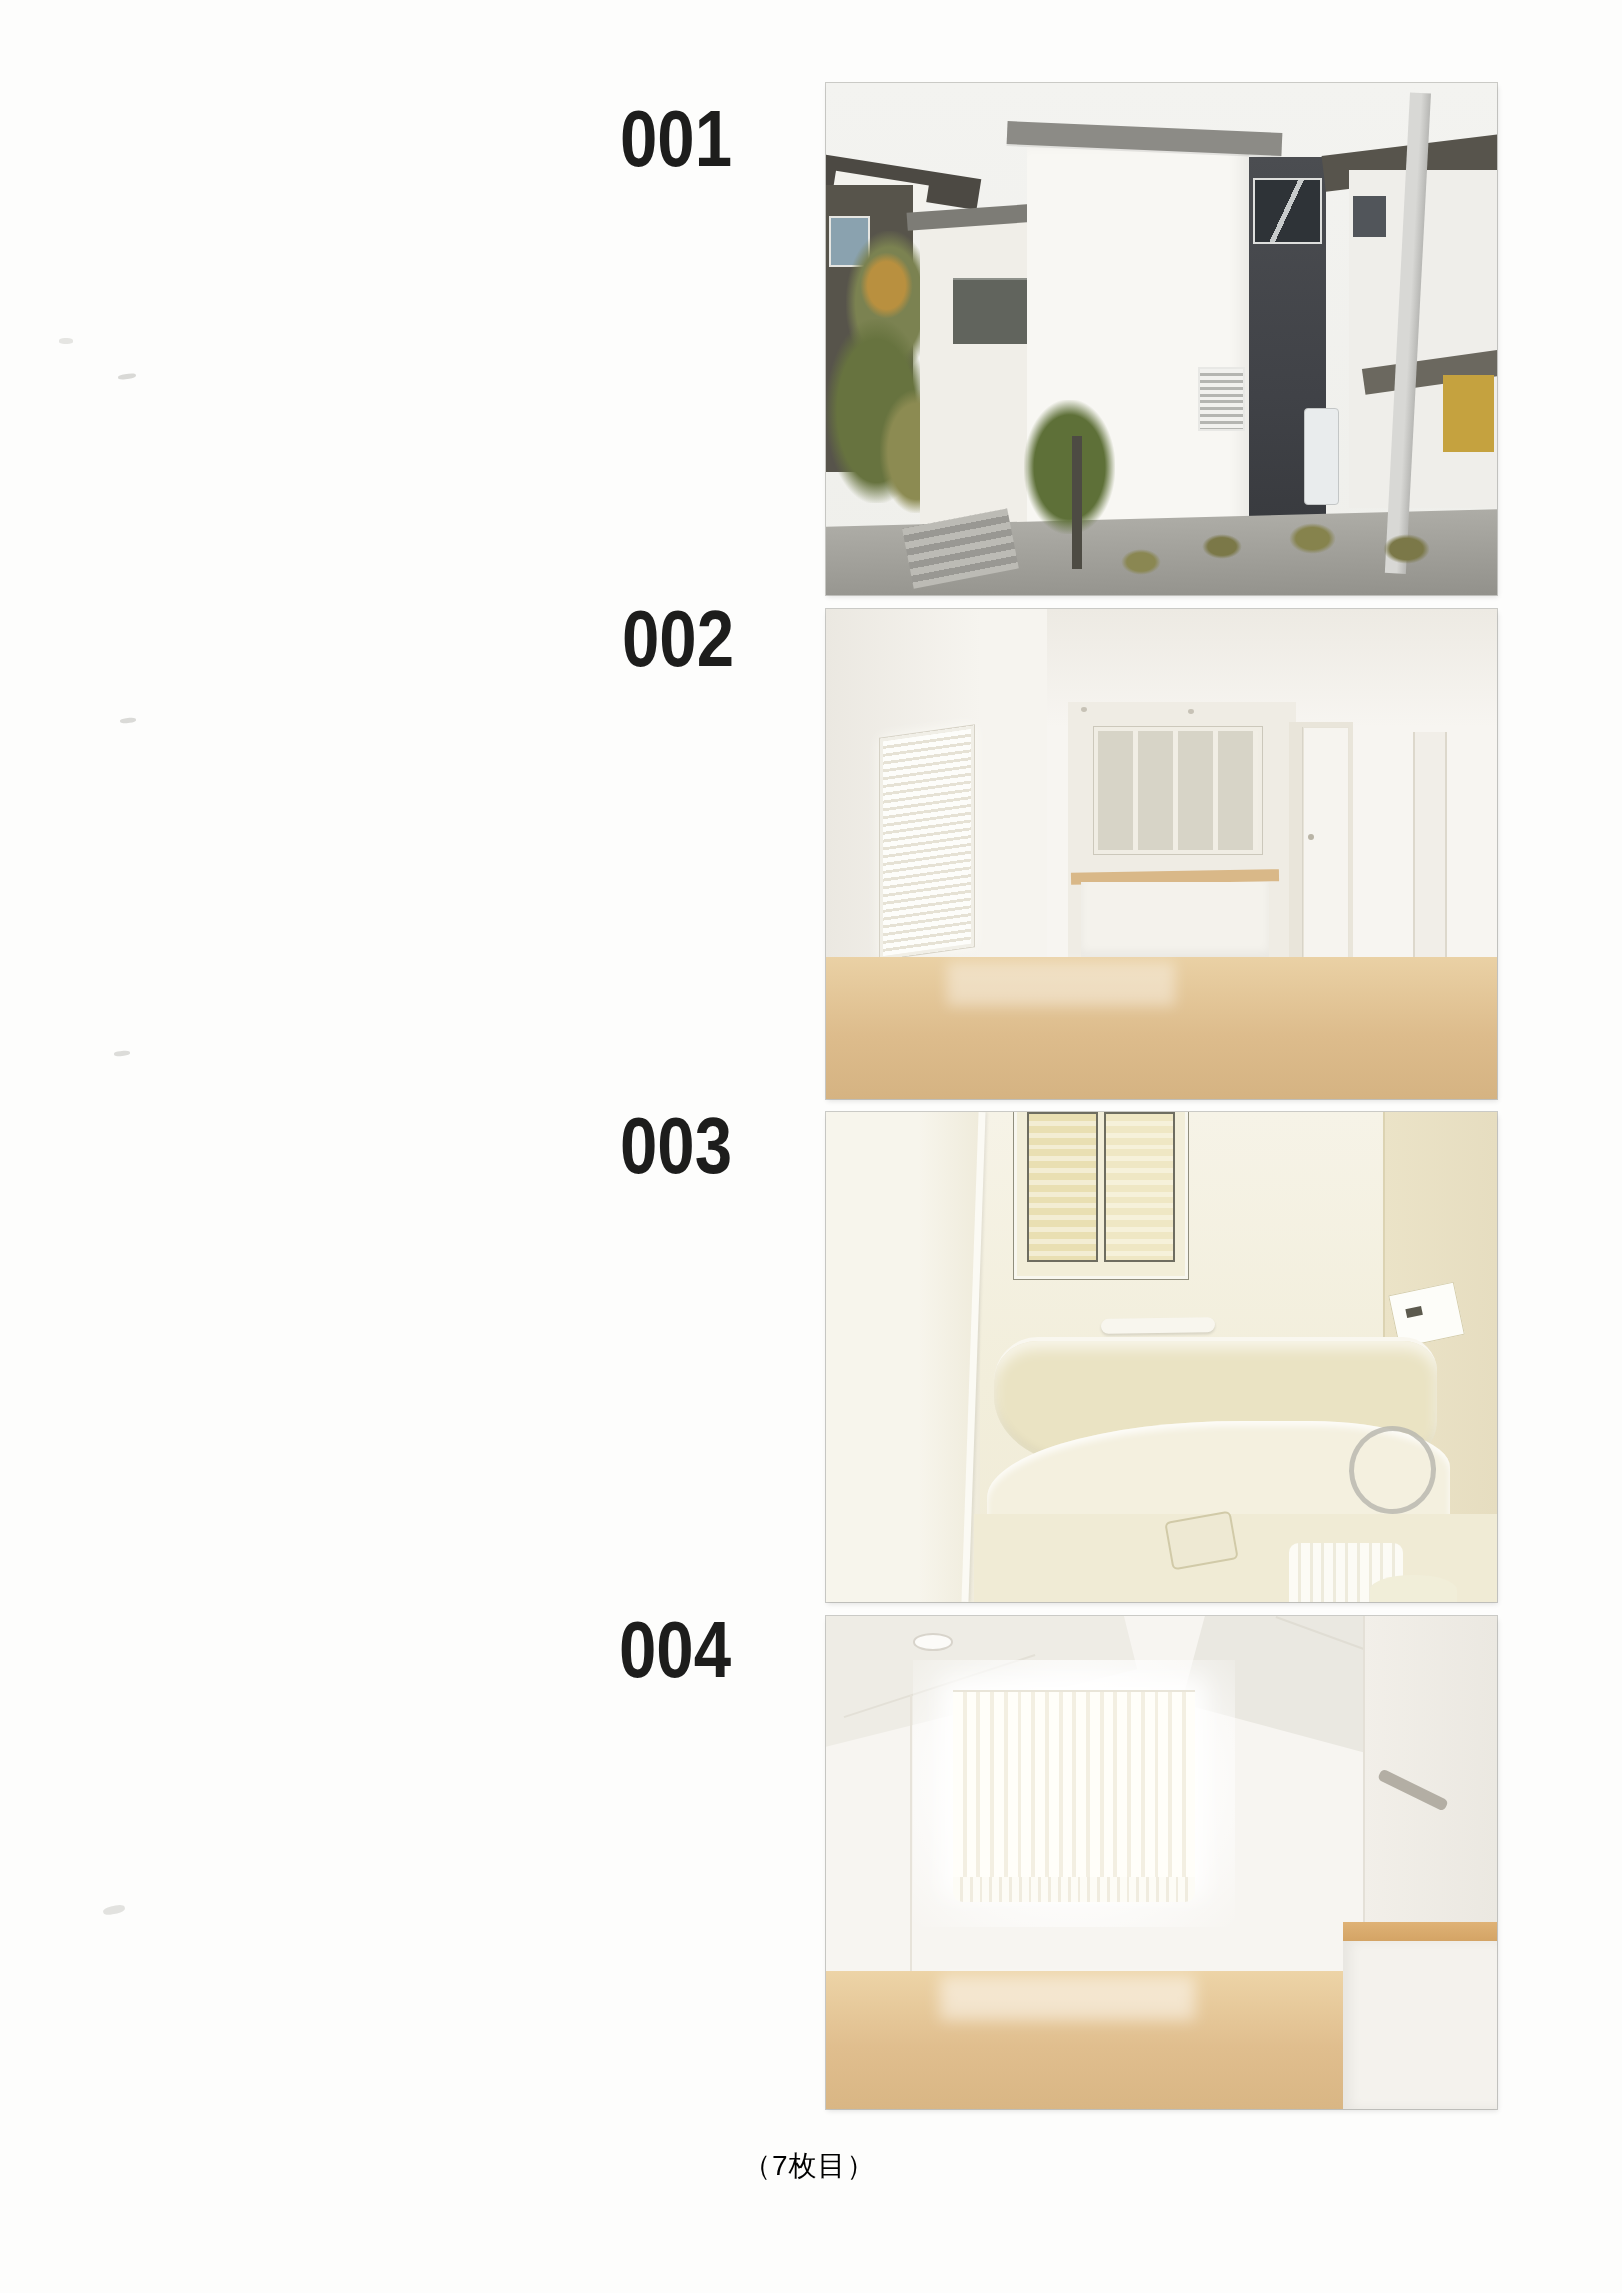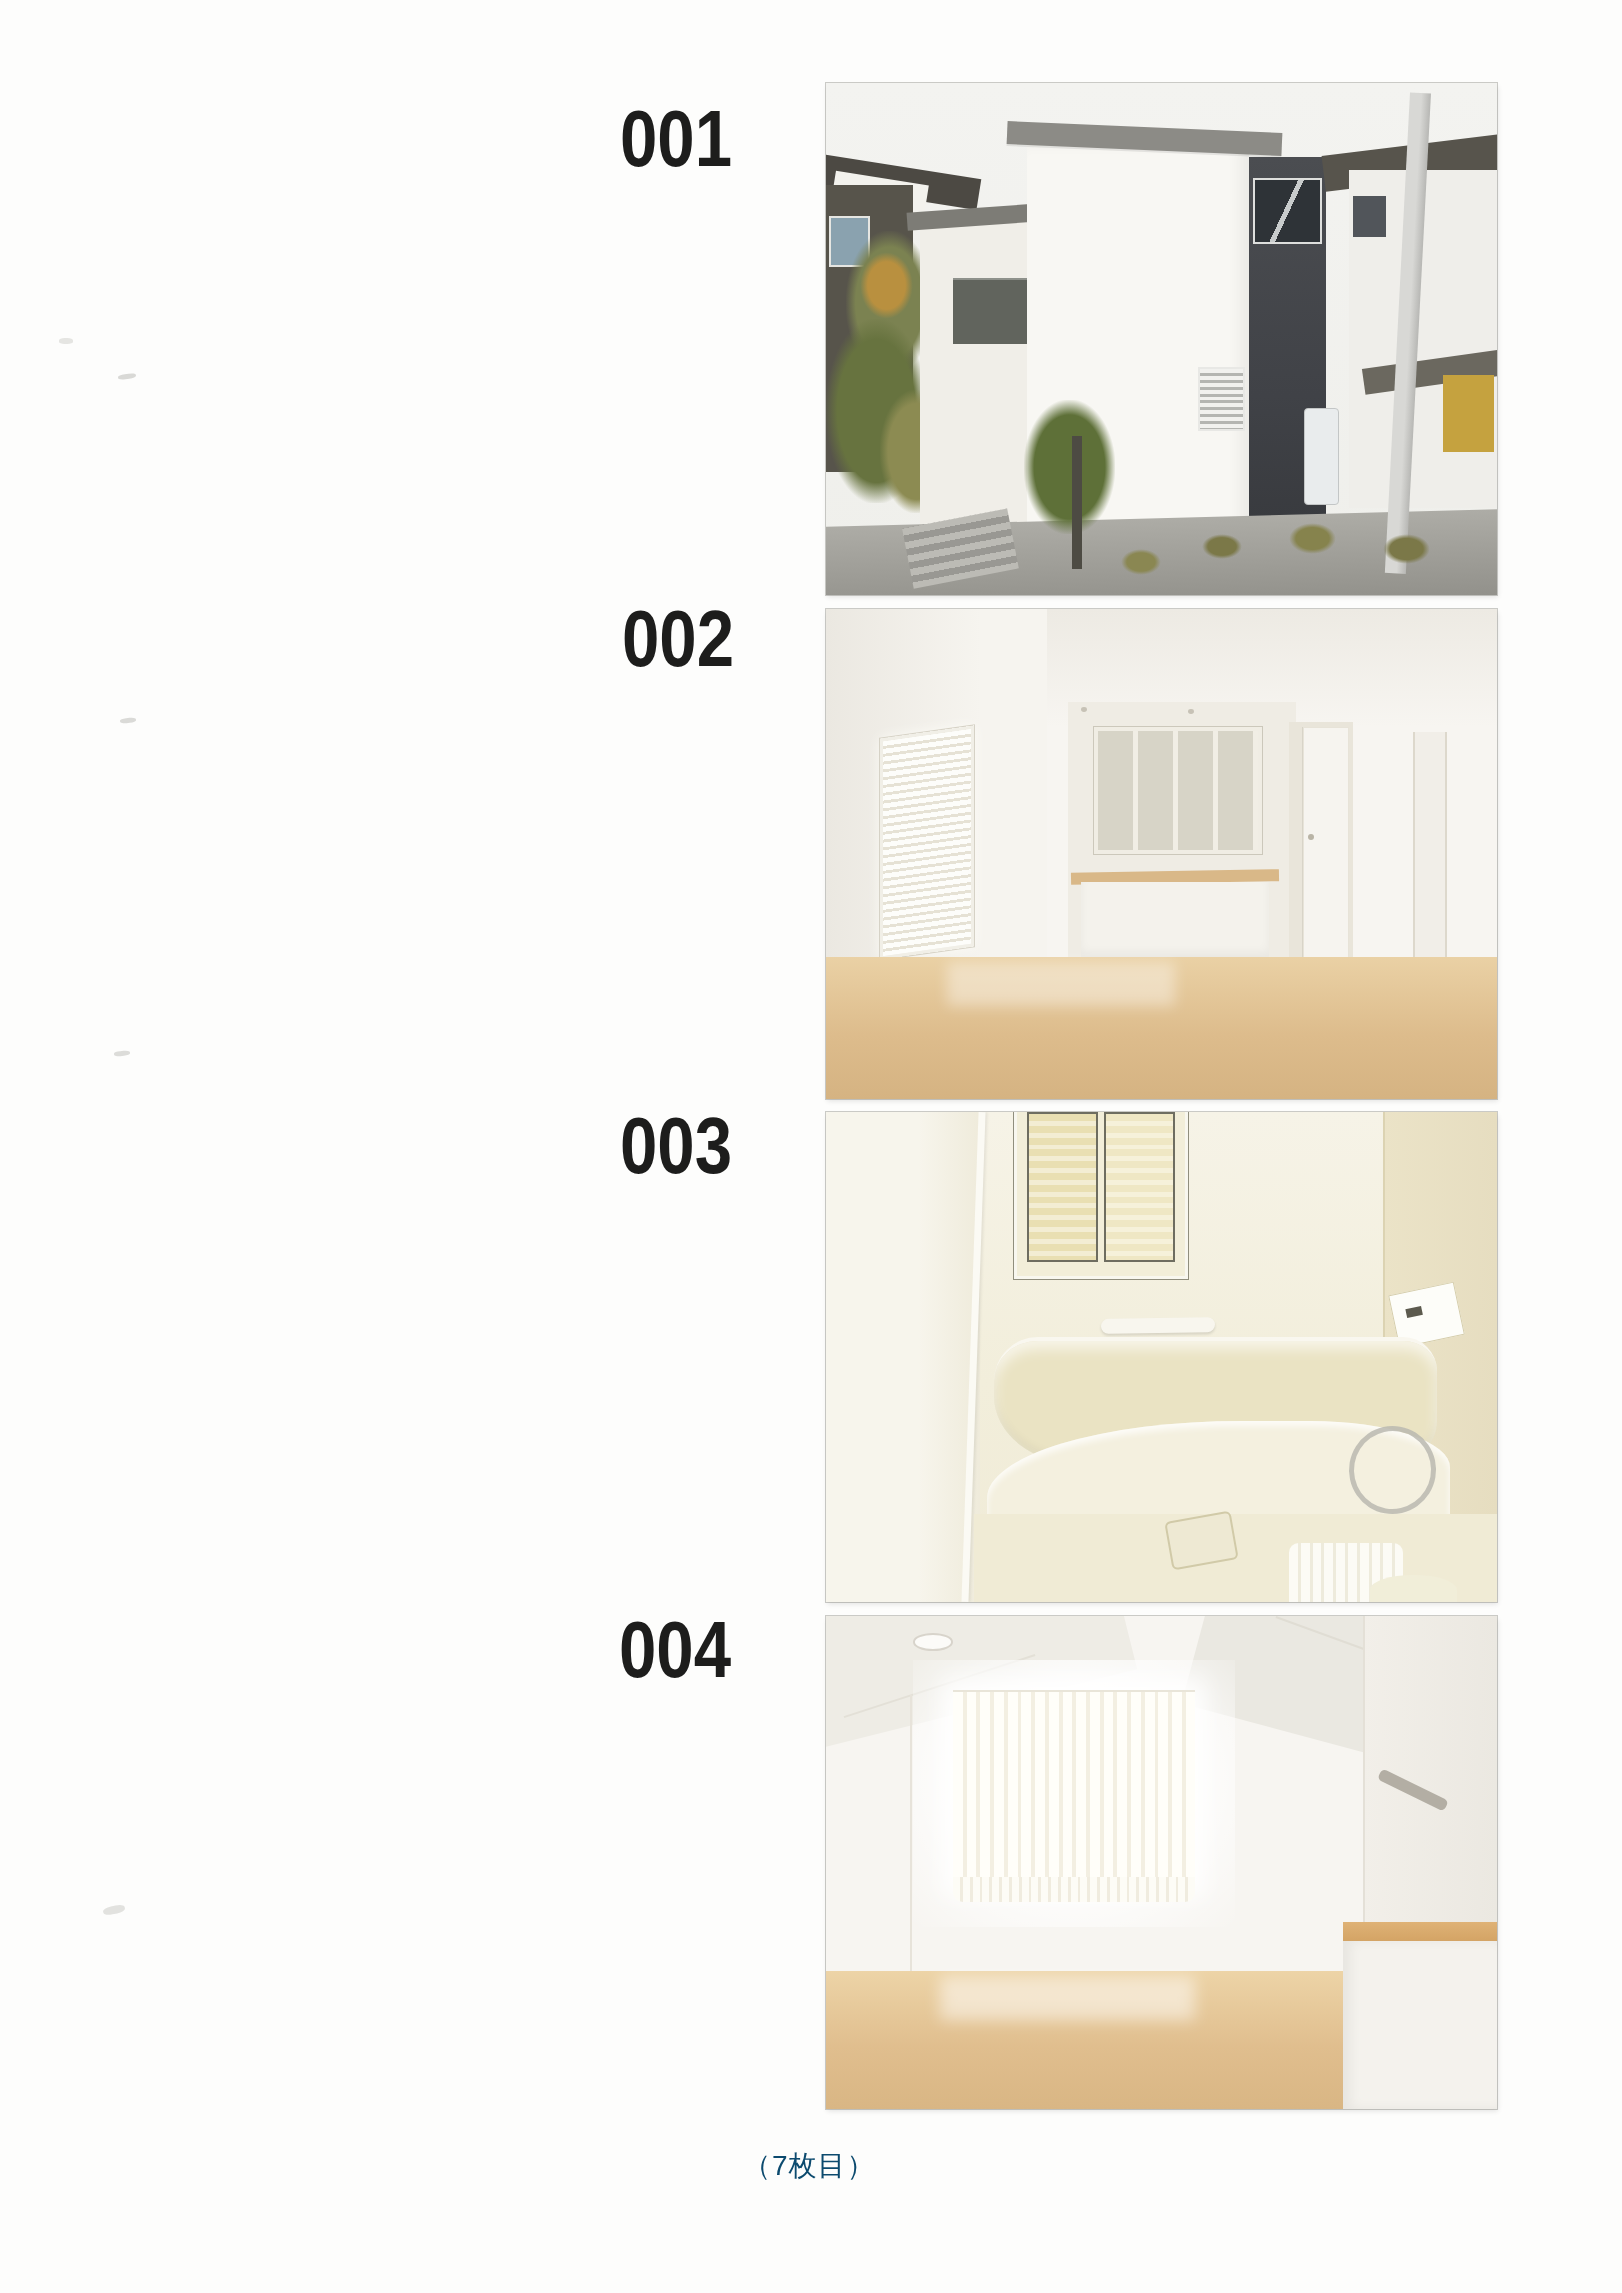--- a/index.html
+++ b/index.html
@@ -118,21 +118,21 @@
   .p4-rwall   { left:80%; top:0; width:20%; height:100%; background:linear-gradient(90deg,#f2efe9,#ebe8e1); box-shadow:inset 2px 0 0 #e4e0d7; }
   .p4-rail    { left:82%; top:34%; width:11%; height:2.4%; background:#b3aea4; border-radius:4.9px; transform:rotate(26deg); }
   .p4-floor   { left:0; top:72%; width:100%; height:28%; background:linear-gradient(180deg,#edd4a7 0,#e0be8e 55%,#d9b684 100%); }
   .p4-sheen   { left:17%; top:73%; width:38%; height:9%; background:rgba(255,255,255,.5); filter:blur(7.8px); }
   .p4-counter-top { left:77%; top:62%; width:23%; height:4.2%; background:linear-gradient(180deg,#dfb276,#d3a364); }
   .p4-counter { left:77%; top:66%; width:23%; height:34%; background:#f4f2ed; box-shadow:inset 7.8px 0 11.8px rgba(0,0,0,.05); }
 
   
   .footer {
     position:absolute; left:743px; top:2149px;
-    font-size:28px; line-height:1.2; color:#0c4a6e;
+    font-size:28px; line-height:1.2; color:#000000;
     letter-spacing:1px; white-space:nowrap;
   }
 
   
   .mark { position:absolute; border-radius:40%; }
   #mark-1 { left:118px; top:374px;  width:17.6px; height:4.9px; background:#d9d9d6; transform:rotate(-8deg); }
   #mark-2 { left:120px; top:718px;  width:15.7px; height:4.9px; background:#dadad7; transform:rotate(-6deg); }
   #mark-3 { left:114px; top:1051px; width:15.7px; height:4.9px; background:#dcdcd9; transform:rotate(-5deg); }
   #mark-4 { left:103px; top:1906px; width:21.6px; height:7.8px; background:#e2e2df; transform:rotate(-12deg); }
   #mark-5 { left:59px;  top:338px;  width:13.7px; height:5.9px; background:#e5e5e2; }

